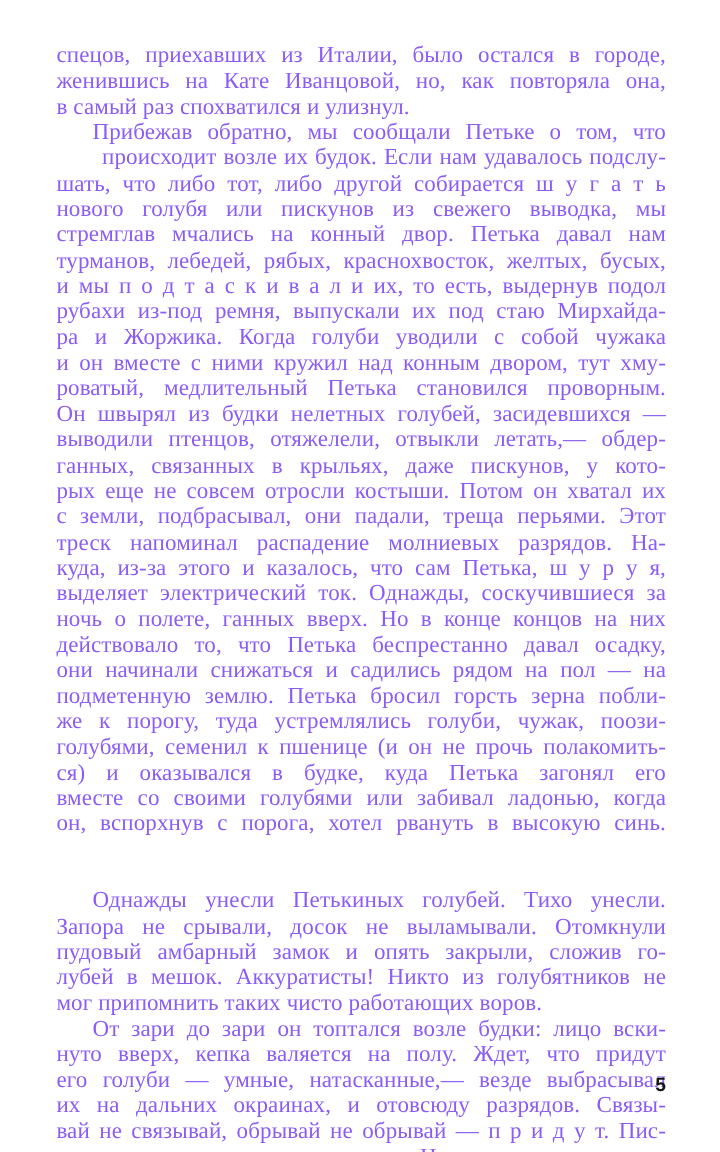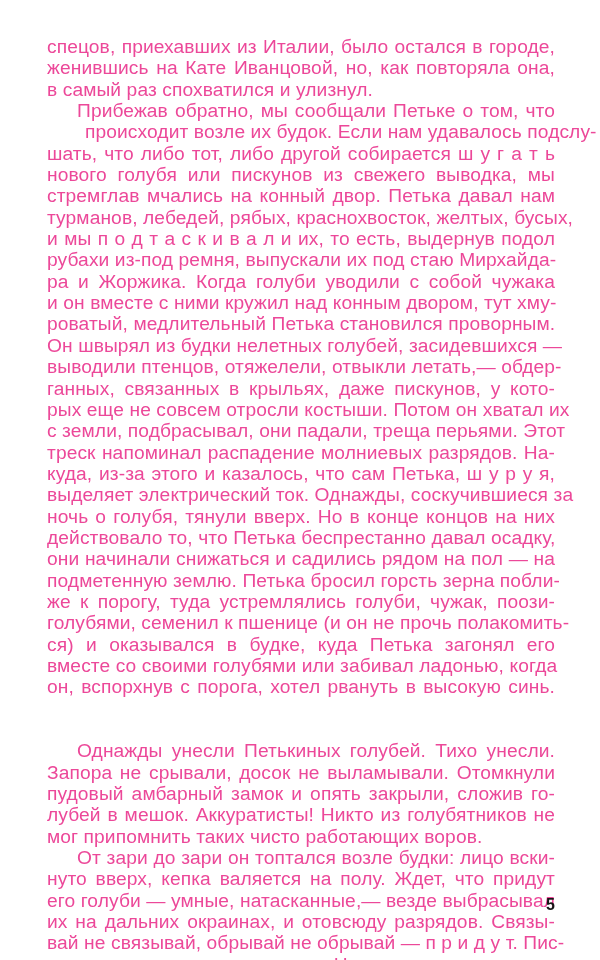--- a/index.html
+++ b/index.html
@@ -1,23 +1,23 @@
 <!DOCTYPE html>
 <html><head>
 <meta charset="utf-8">
 <style>
   html, body { margin:0; padding:0; background:#ffffff; }
   body { width:600px; height:960px; position:relative; overflow:hidden; }
   .page { position:absolute; left:47px; top:36px; width:508px; }
   .line {
-    font-family: Liberation Sans, sans-serif;
+    font-family: Liberation Serif, serif;
     font-size: 19.2px;
     line-height: 21.35px;
     height: 21.35px;
-    color: #ec4899;
+    color: #8b5cf6;
     white-space: nowrap;
     text-align: justify;
     text-align-last: justify;
     letter-spacing: 0.1px;
     font-stretch: condensed;
     transform-origin: left top;
   }
   .line.indent { padding-left: 30px; }
   .line.last { text-align-last: left; }
   .page-number {
@@ -48,21 +48,21 @@
     <div class="line" style="display: block; width: auto; white-space: nowrap;">и он вместе с ними кружил над конным двором, тут хму-</div>
     <div class="line" style="display: block; width: auto; white-space: nowrap;">роватый, медлительный Петька становился проворным.</div>
     <div class="line" style="display: block; width: auto; white-space: nowrap;">Он швырял из будки нелетных голубей, засидевшихся —</div>
     <div class="line" style="display: block; width: auto; white-space: nowrap;">выводили птенцов,  отяжелели, отвыкли летать,— обдер-</div>
     <div class="line" style="display: block; width: auto; white-space: nowrap;">ганных, связанных в крыльях,  даже  пискунов, у кото-</div>
     <div class="line" style="display: block; width: auto; white-space: nowrap;">рых еще не совсем отросли костыши. Потом он хватал их</div>
     <div class="line" style="display: block; width: auto; white-space: nowrap;">с земли, подбрасывал, они падали, треща перьями. Этот</div>
     <div class="line" style="display: block; width: auto; white-space: nowrap;">треск напоминал распадение  молниевых разрядов. На-</div>
     <div class="line" style="display: block; width: auto; white-space: nowrap;">куда, из-за этого и казалось, что сам Петька,  ш у р у я,</div>
     <div class="line" style="display: block; width: auto; white-space: nowrap;">выделяет электрический ток. Однажды, соскучившиеся за</div>
-    <div class="line" style="display: block; width: auto; white-space: nowrap;">ночь о голубя, тянули вверх. Но в конце  концов на них</div>
+    <div class="line" style="display: block; width: auto; white-space: nowrap;">ночь о полете, ганных вверх. Но в конце  концов на них</div>
     <div class="line" style="display: block; width: auto; white-space: nowrap;">действовало то, что Петька беспрестанно  давал осадку,</div>
     <div class="line" style="display: block; width: auto; white-space: nowrap;">они начинали снижаться и садились рядом на пол — на</div>
     <div class="line" style="display: block; width: auto; white-space: nowrap;">подметенную землю. Петька бросил горсть зерна побли-</div>
     <div class="line" style="display: block; width: auto; white-space: nowrap;">же к порогу, туда устремлялись голуби,  чужак, поози-</div>
     <div class="line" style="display: block; width: auto; white-space: nowrap;">голубями, семенил к пшенице (и он не прочь полакомить-</div>
     <div class="line" style="display: block; width: auto; white-space: nowrap;">ся) и оказывался в будке,  куда  Петька  загонял  его</div>
     <div class="line" style="display: block; width: auto; white-space: nowrap;">вместе со своими голубями или забивал ладонью, когда</div>
     <div class="line" style="display: block; width: auto; white-space: nowrap;">он, вспорхнув с порога,  хотел рвануть в высокую  синь.</div>
     <div class="line" style="display: block; width: auto; white-space: nowrap;"></div>
     <div class="line" style="display: block; width: auto; white-space: nowrap;"></div>

